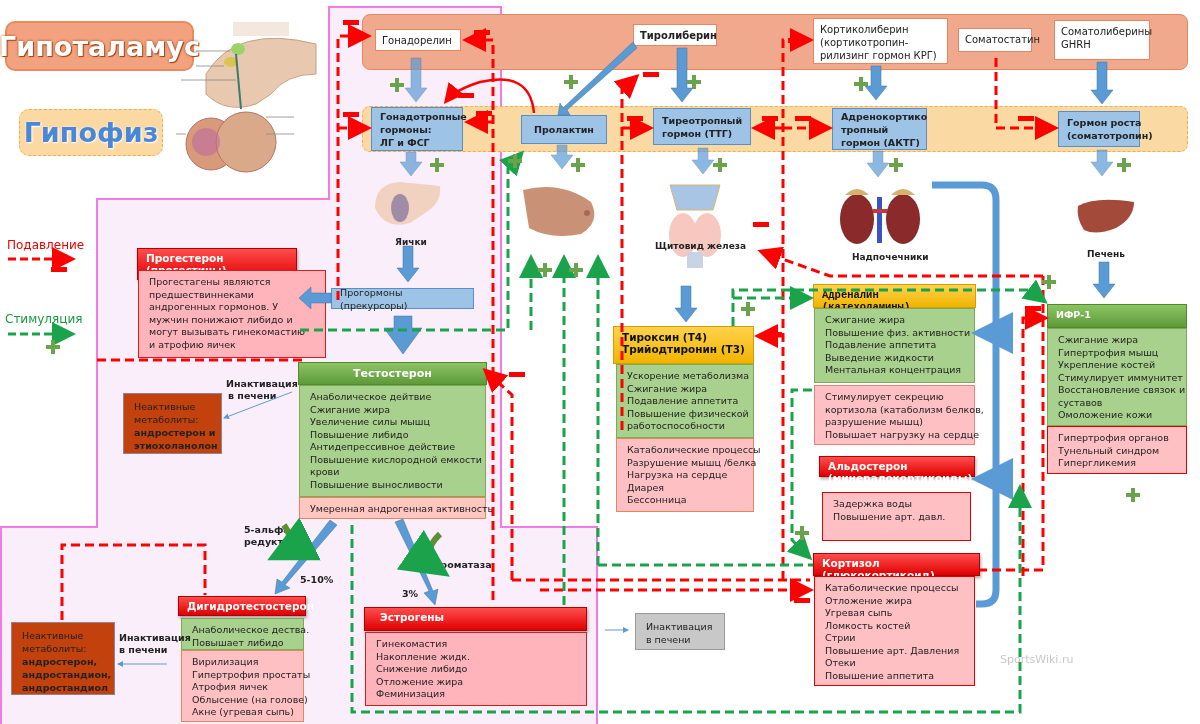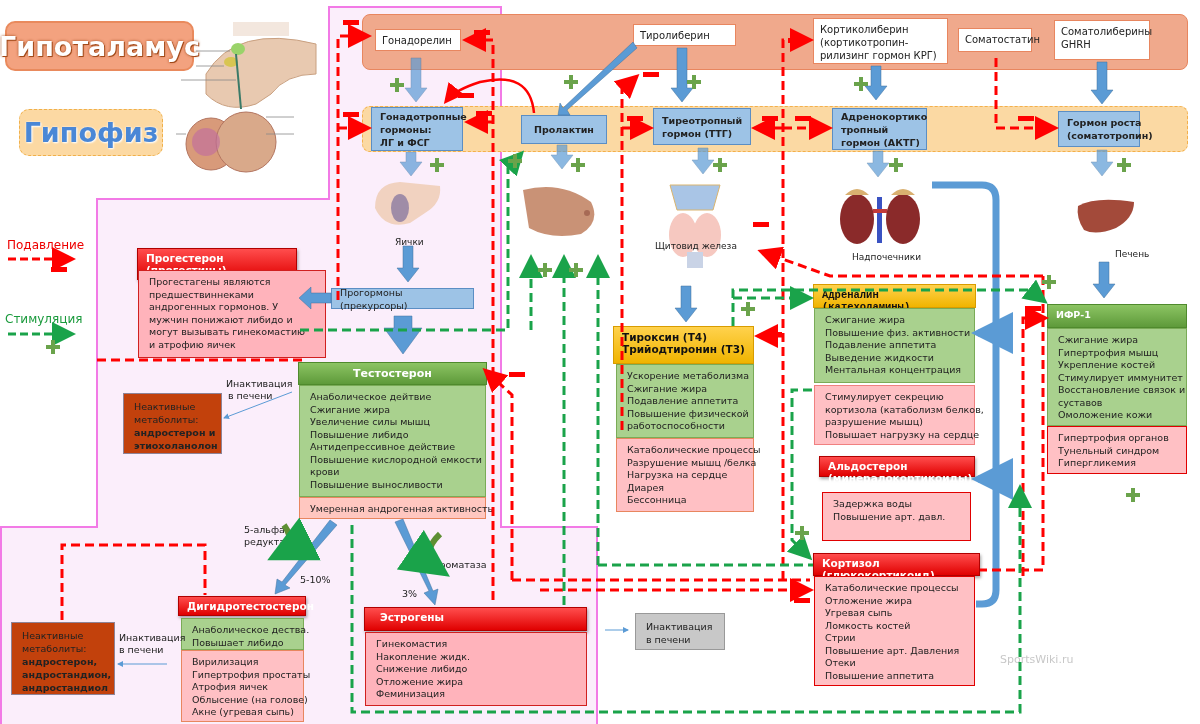--- a/index.html
+++ b/index.html
@@ -14,21 +14,21 @@
   .wbox{background:#fff;border:1px solid #e8865f;font-size:10px;padding:4px 6px;line-height:13px;}
   .bbox{background:#9dc3e6;border:1px solid #5b8ec4;font-size:9.5px;font-weight:bold;padding:4px 8px;line-height:13px;display:flex;align-items:center;}
   .card-head-red{background:linear-gradient(#ff4d4d,#e00000);color:#fff;font-weight:bold;font-size:10.5px;padding:3px 8px;border:1px solid #b00000;box-shadow:1px 2px 3px rgba(0,0,0,.35);}
   .card-head-green{background:linear-gradient(#8cc463,#5e9a3a);color:#fff;font-weight:bold;font-size:11px;text-align:center;padding:4px;border:1px solid #4f8a2d;}
   .card-head-yellow{background:linear-gradient(#ffd24d,#f0b400);color:#111;font-weight:bold;font-size:10.5px;padding:4px 8px;border:1px solid #d89c00;}
   .sec-green{background:#a9d18e;border:1px solid #7aab57;font-size:9.5px;line-height:12.5px;padding:5px 10px;}
   .sec-red{background:#ffc0c4;border:1px solid #e23c3c;font-size:9.5px;line-height:12.5px;padding:5px 10px;}
   .sec-pinkred{background:#ffb3bb;border:1px solid #d02020;font-size:9.5px;line-height:12.5px;padding:5px 10px;}
   .gray-box{background:#c2410c;border:1px solid #8e8397;font-size:9.5px;line-height:13px;padding:6px 10px;}
   .gray-box2{background:#c8c8c8;border:1px solid #999;font-size:9.5px;line-height:13px;padding:6px 10px;}
-  .lbl{font-size:9.5px;line-height:12px;}
+  .lbl{font-size:9.5px;line-height:12px;font-weight:bold;}
   .li{display:block;white-space:nowrap;}
   svg.overlay{position:absolute;left:0;top:0;}
   .legend-red{color:#e00;font-size:12px;}
   .legend-green{color:#1a9a3c;font-size:12px;}
   .watermark{color:#c8c8c8;font-size:11px;}
 </style>
 </head>
 <body>
 
 <div class="abs pink-region" style="left:328px;top:6px;width:174px;height:220px;border-bottom:none;"></div>
@@ -62,21 +62,21 @@
     <line x1="0" y1="120" x2="10" y2="120" stroke="#888" stroke-width="0.8"></line>
     <line x1="90" y1="103" x2="118" y2="103" stroke="#888" stroke-width="0.8"></line>
     <line x1="90" y1="120" x2="118" y2="120" stroke="#888" stroke-width="0.8"></line>
   </svg>
 </div>
 
 <div class="abs legend-red" style="left:7px;top:238px;">Подавление</div>
 <div class="abs legend-green" style="left:5px;top:312px;">Стимуляция</div>
 
 <div class="abs wbox" style="left:375px;top:29px;width:86px;height:22px;"><span>Гонадорелин</span></div>
-<div class="abs wbox" style="left:633px;top:24px;width:103px;height:22px;"><span>Тиролиберин</span></div>
+<div class="abs wbox" style="left:633px;top:24px;width:84px;height:22px;font-weight:bold;"><span>Тиролиберин</span></div>
 <div class="abs wbox" style="left:813px;top:18px;width:135px;height:46px;">
   <span class="li">Кортиколиберин</span>
   <span class="li">(кортикотропин-</span>
   <span class="li">рилизинг гормон КРГ)</span>
 </div>
 <div class="abs wbox" style="left:958px;top:28px;width:74px;height:24px;"><span>Соматостатин</span></div>
 <div class="abs wbox" style="left:1054px;top:20px;width:96px;height:40px;">
   <span class="li">Соматолиберины</span>
   <span class="li">GHRH</span>
 </div>
@@ -146,21 +146,21 @@
       <rect x="38" y="26" width="14" height="4" fill="#c23a3a"></rect>
     </svg>
 </div>
 <div class="abs lbl" style="left:852px;top:251px;font-size:9px;">Надпочечники</div>
 
 <div class="abs" style="left:1076px;top:196px;width:60px;height:42px;">
   <svg width="60" height="42">
       <path d="M2 10 Q20 0 58 6 Q58 22 40 32 Q20 40 8 34 Q0 22 2 10Z" fill="#a34a3a"></path>
     </svg>
 </div>
-<div class="abs lbl" style="left:1087px;top:248px;font-size:9px;margin-left:28px;">Печень</div>
+<div class="abs lbl" style="left:1087px;top:248px;font-size:9px;">Печень</div>
 
 <div class="abs bbox" style="left:331px;top:288px;width:143px;height:21px;font-weight:normal;font-size:9.5px;justify-content:center;">
     <span>Прогормоны (прекурсоры)</span>
   </div>
 
 <div class="abs" style="left:137px;top:248px;width:160px;">
   <div class="card-head-red">Прогестерон (прогестины)</div>
 </div>
 <div class="abs sec-pinkred" style="left:138px;top:270px;width:188px;height:88px;">
   <span class="li">Прогестагены являются</span>

